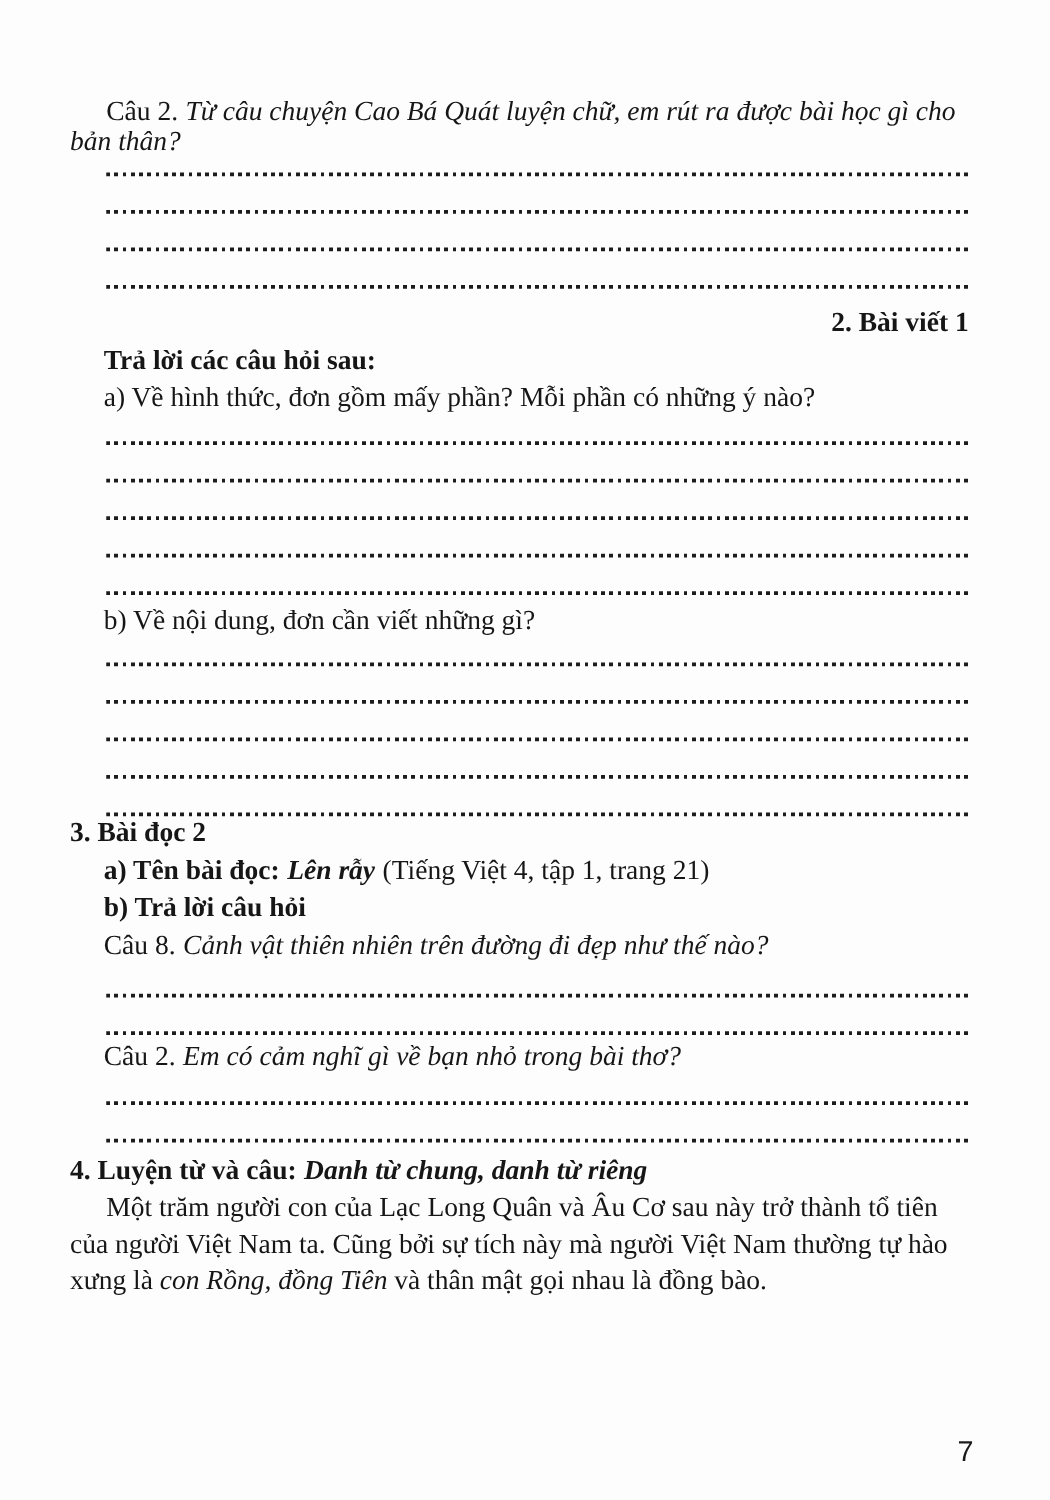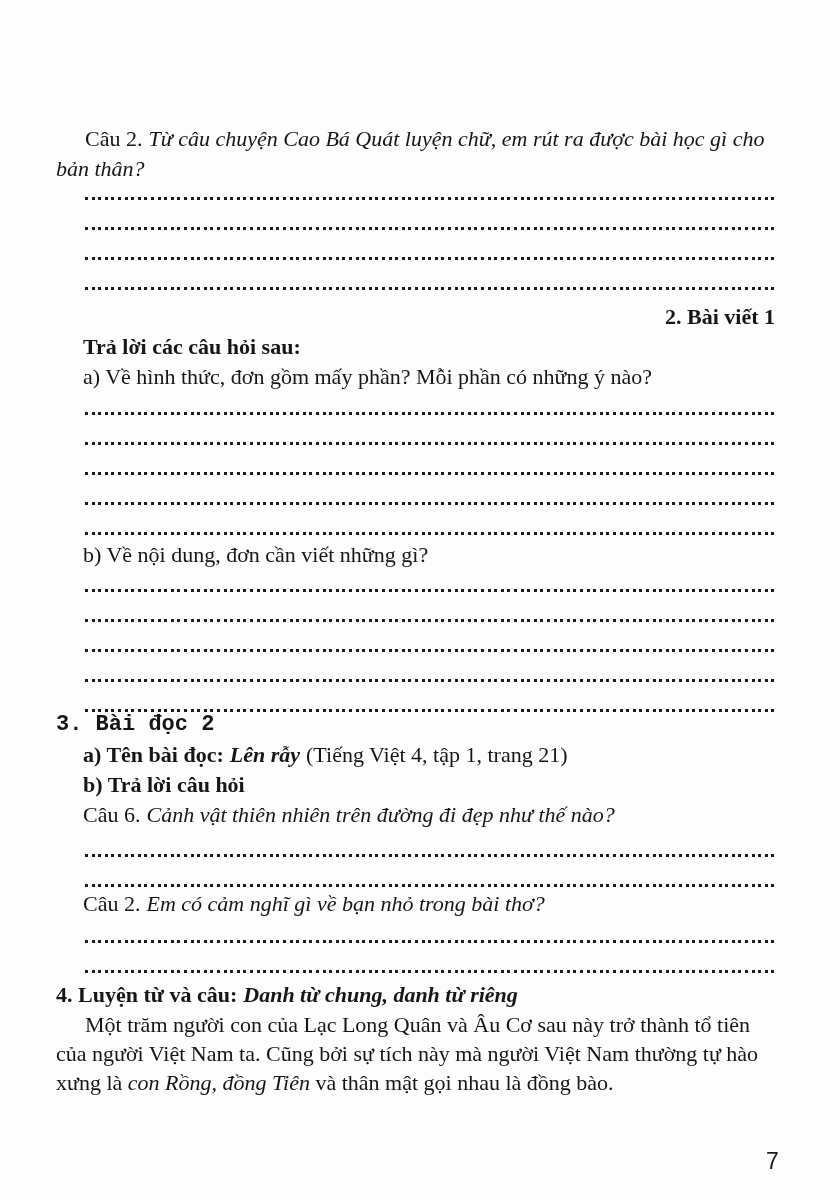--- a/index.html
+++ b/index.html
@@ -17,21 +17,21 @@
   }
   .content { padding: 77px 65px 0 56px; }
 
   .line { line-height: 30px; white-space: nowrap; }
   .ind { margin-left: 27px; }
   .b { font-weight: bold; }
   .it { font-style: italic; }
   .bi { font-weight: bold; font-style: italic; }
   .lbl-gap { margin-right: 6px; }
 
-  .para { line-height: 30px; text-indent: 29px; margin-top: 47px; }
+  .para { line-height: 24px; text-indent: 29px; }
   .para-tight { line-height: 29px; text-indent: 29px; }
 
   .dotline {
     height: 30px;
     margin-left: 29px;
     width: 690px;
     background-image: repeating-linear-gradient(90deg,
       #1c1c1c 0px, #1c1c1c 3px,
       rgba(0,0,0,0) 3px, rgba(0,0,0,0) 6.6px);
     background-size: 100% 3.2px;
@@ -39,21 +39,21 @@
     background-position: left bottom;
   }
   .dots-a { margin-top: -14px; }
   .dots-b { margin-top: -7px; }
   .dots-c { margin-top: -8px; }
   .dots-d { margin-top: -3px; }
   .dots-e { margin-top: -6px; }
 
   .h-s2 { margin-top: 12px; text-align: right; }
   .qb   { margin-top: 5px; font-family: Liberation Serif, serif; }
-  .h-s3 { margin-top: -2px; font-family: Liberation Mono, monospace; }
+  .h-s3 { margin-top: -2px; }
   .q2b  { margin-top: 2px; }
   .h-s4 { margin-top: 7px; }
   .attr { margin-top: -3px; line-height: 30px; text-align: right; }
 
   .pagenum {
     position: absolute;
     left: 766px;
     top: 1148px;
     font-family: "Liberation Sans", "DejaVu Sans", sans-serif;
     font-size: 23px;
@@ -93,21 +93,21 @@
       <div class="dotline"></div>
       <div class="dotline"></div>
       <div class="dotline"></div>
       <div class="dotline"></div>
       <div class="dotline"></div>
     </div>
 
     <div class="line b h-s3">3. Bài đọc 2</div>
     <div class="line ind"><span class="b lbl-gap">a) Tên bài đọc:</span><span class="bi lbl-gap">Lên rẫy</span><span>(Tiếng Việt 4, tập 1, trang 21)</span></div>
     <div class="line b ind">b) Trả lời câu hỏi</div>
-    <div class="line ind"><span class="lbl-gap">Câu 6.</span><span class="it">Cảnh vật thiên nhiên trên đường đi đẹp như thế nào?</span></div>
+    <div class="line ind"><span class="lbl-gap">Câu 8.</span><span class="it">Cảnh vật thiên nhiên trên đường đi đẹp như thế nào?</span></div>
 
     <div class="dots-d">
       <div class="dotline"></div>
       <div class="dotline"></div>
     </div>
 
     <div class="line ind q2b"><span class="lbl-gap">Câu 2.</span><span class="it">Em có cảm nghĩ gì về bạn nhỏ trong bài thơ?</span></div>
 
     <div class="dots-e">
       <div class="dotline"></div>

